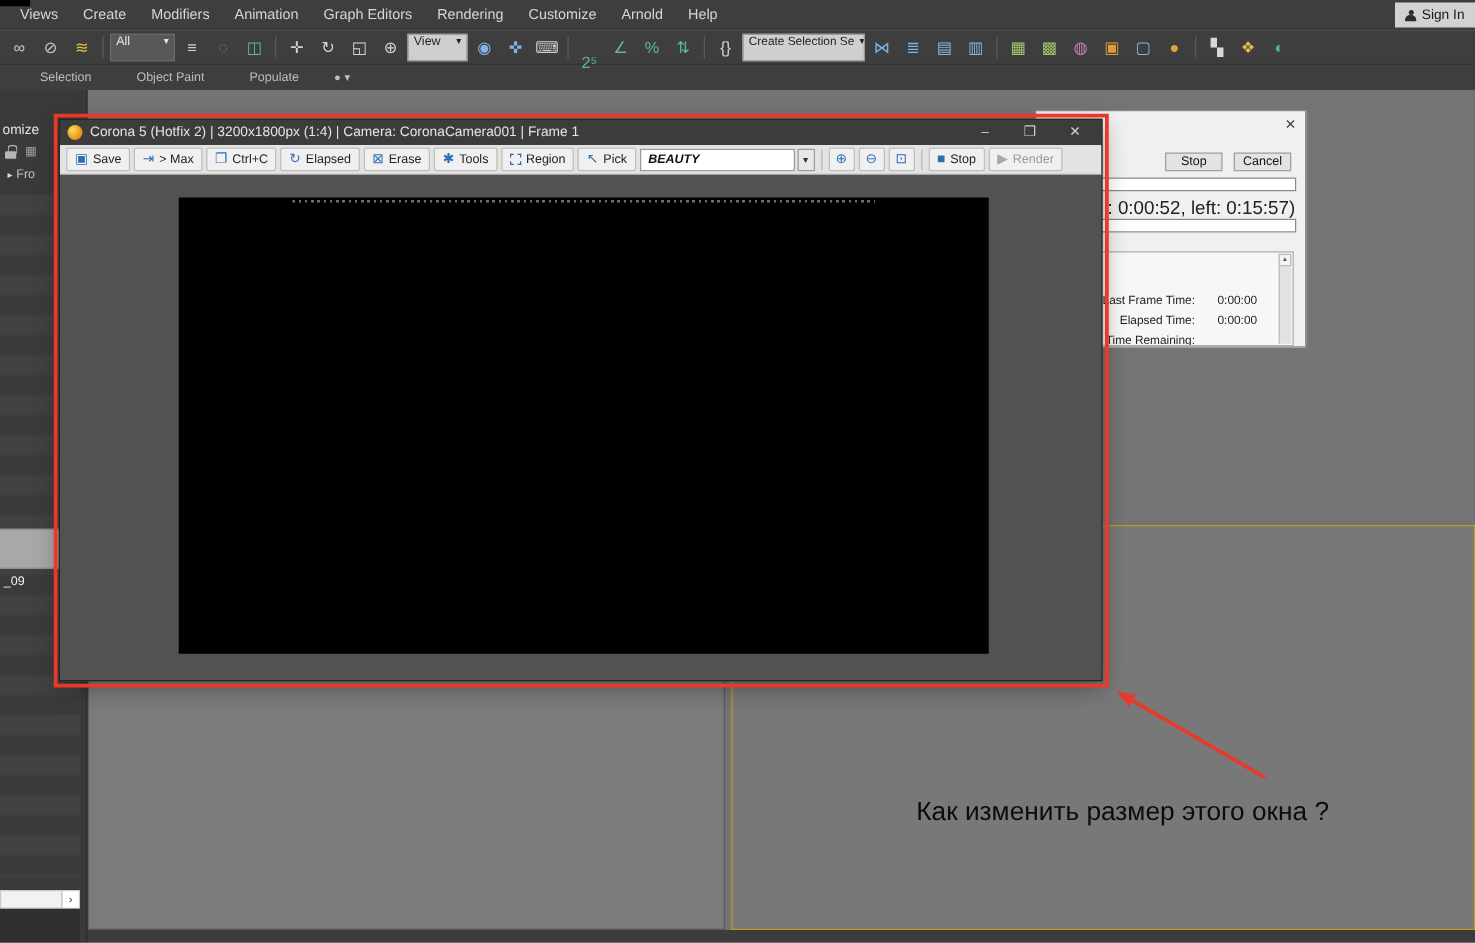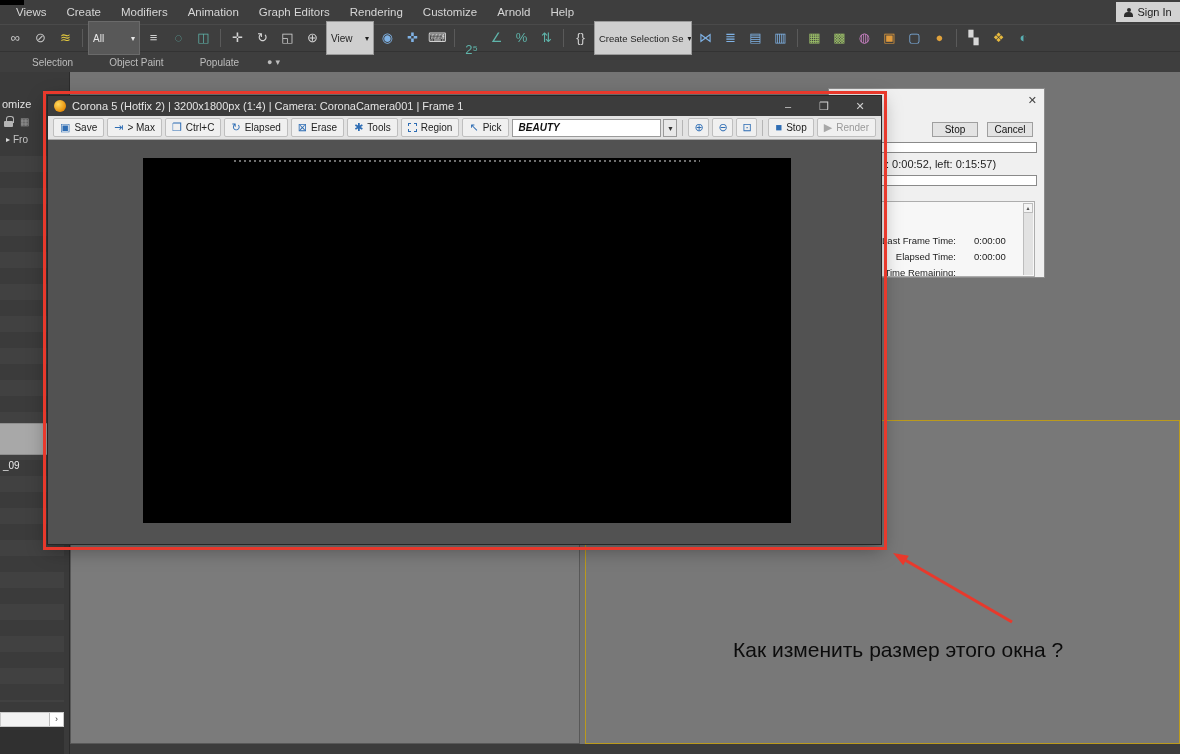--- a/index.html
+++ b/index.html
@@ -15,22 +15,22 @@
   .signin{position:absolute;right:0;top:2px;height:20px;width:64px;background:#d2d2d2;color:#1b1b1b;
     font-size:11px;display:flex;align-items:center;justify-content:center;gap:4px}
   .person-icon{position:relative;width:9px;height:9px;display:inline-block}
   .person-icon::before{content:"";position:absolute;left:2.5px;top:0;width:4px;height:4px;border-radius:50%;background:#2d2d2d}
   .person-icon::after{content:"";position:absolute;left:0;top:4.5px;width:9px;height:4.5px;border-radius:4px 4px 0 0;background:#2d2d2d}
 
   .tool-row{position:absolute;left:0;top:24px;width:100%;height:28px;display:flex;align-items:center;
     padding:0 4px;gap:2px;border-top:1px solid #4a4a4a;border-bottom:1px solid #333}
   .ticon{width:23px;height:22px;font-size:13px;line-height:22px;text-align:center;flex:0 0 auto;white-space:nowrap;overflow:hidden}
   .tsep{width:1px;height:18px;background:#5a5a5a;margin:0 3px;flex:0 0 auto}
-  .combo{height:34px;border:1px solid #6a6a6a;background:#585858;color:#e8e8e8;font-size:10px;
-    display:flex;align-items:center;justify-content:space-between;padding:0 4px;gap:4px;flex:0 0 auto;
+  .combo{height:22px;border:1px solid #6a6a6a;background:#585858;color:#e8e8e8;font-size:10px;
+    display:flex;justify-content:space-between;padding:0 4px;gap:4px;flex:0 0 auto;
     white-space:nowrap;overflow:hidden}
   .combo.light{background:#cfcfcf;color:#1f1f1f;border-color:#9a9a9a}
   .combo .arrow{font-size:8px}
   .w52{width:52px}.w48{width:48px}.w98{width:98px;font-size:9.5px}
 
   .tabs-row{position:absolute;left:0;top:52px;width:100%;height:20px;display:flex;align-items:center;padding-left:14px}
   .tab{color:#bdbdbd;font-size:10px;padding:0 18px;white-space:nowrap}
   .tab-more{display:flex;align-items:center;gap:3px;color:#bdbdbd;font-size:9px;margin-left:10px}
 
   
@@ -66,21 +66,21 @@
   .dialog{position:absolute;left:828px;top:88px;width:217px;height:190px;background:#f0f0f0;
     border:1px solid #8c8c8c;z-index:20;overflow:hidden;font-size:10px;color:#222}
   .dlg-close{position:absolute;right:7px;top:6px;color:#444;font-size:11px;line-height:11px}
   .dlg-btn{position:absolute;height:15px;background:#e3e3e3;border:1px solid #9f9f9f;color:#111;
     font-size:10px;text-align:center;line-height:13px}
   #dlg-stop{left:103px;top:33px;width:46px}
   #dlg-cancel{left:158px;top:33px;width:46px}
   .dlg-bar{position:absolute;left:6px;width:202px;height:11px;background:#fff;border:1px solid #8a8a8a}
   .dlg-bar .fill{height:100%;width:4%;background:#8fd08f}
   #bar1{top:53px}#bar2{top:86px}
-  .dlg-time{position:absolute;left:57px;top:69px;font-size:11px;white-space:nowrap}
+  .dlg-time{position:absolute;left:57px;top:69px;font-size:15px;white-space:nowrap}
   .dlg-group{position:absolute;left:6px;top:112px;width:200px;height:76px;background:#f7f7f7;
     border:1px solid #adadad;overflow:hidden}
   .stat-rows{padding-top:28px}
   .stat-row{display:flex;justify-content:flex-end;gap:18px;padding-right:22px;height:16px;align-items:flex-end}
   .stat-label{font-size:9.5px}
   .stat-value{font-size:9.5px;width:38px}
   .dlg-scroll{position:absolute;right:1px;top:1px;width:10px;height:72px;background:#e2e2e2;border-left:1px solid #bdbdbd}
   .dlg-scroll-up{position:absolute;right:0;top:0;width:10px;height:10px;background:#f4f4f4;border:1px solid #bdbdbd;
     font-size:6px;text-align:center;line-height:8px;color:#555}
 
@@ -95,21 +95,21 @@
   .corona-toolbar{height:24px;background:#e3e3e3;border-bottom:1px solid #a8a8a8;display:flex;
     align-items:center;padding:0 5px;gap:3px}
   .vfb-btn{height:19px;display:flex;align-items:center;gap:4px;padding:0 6px;background:#f0f0f0;
     border:1px solid #bfbfbf;border-radius:2px;font-size:10px;color:#222;white-space:nowrap;flex:0 0 auto}
   .vfb-btn.sq{width:21px;justify-content:center;padding:0}
   .vfb-ico{color:#2e6db4;font-size:11px;line-height:11px}
   .vfb-btn.disabled{color:#9a9a9a}
   .vfb-btn.disabled .vfb-ico{color:#a8a8a8}
   .vfb-sep{width:1px;height:16px;background:#b5b5b5;margin:0 2px;flex:0 0 auto}
   .region-sq{width:9px;height:9px;border:1px dashed #2e6db4;display:inline-block}
-  .pass-combo{width:150px;height:18px;background:#fff;border:1px solid #9a9a9a;font-size:10px;
+  .pass-combo{width:124px;height:18px;background:#fff;border:1px solid #9a9a9a;font-size:10px;
     font-weight:bold;font-style:italic;display:flex;align-items:center;padding:0 6px;color:#111}
   .pass-dd{width:14px;height:18px;background:#e8e8e8;border:1px solid #9a9a9a;font-size:7px;
     text-align:center;line-height:17px;color:#333;margin-left:-1px}
   .canvas{position:absolute;left:0;top:44px;width:833px;height:404px;background:#525252}
   .render-img{position:absolute;left:95px;top:18px;width:648px;height:365px;background:#000}
   .render-img::before{content:"";position:absolute;left:14%;top:2px;width:72%;height:2px;
     background:repeating-linear-gradient(90deg,#6f6f6f 0,#6f6f6f 2px,transparent 2px,transparent 5px)}
 
   
   .highlight-box{position:absolute;left:43px;top:91px;width:844px;height:459px;border:3px solid #e8392c;

